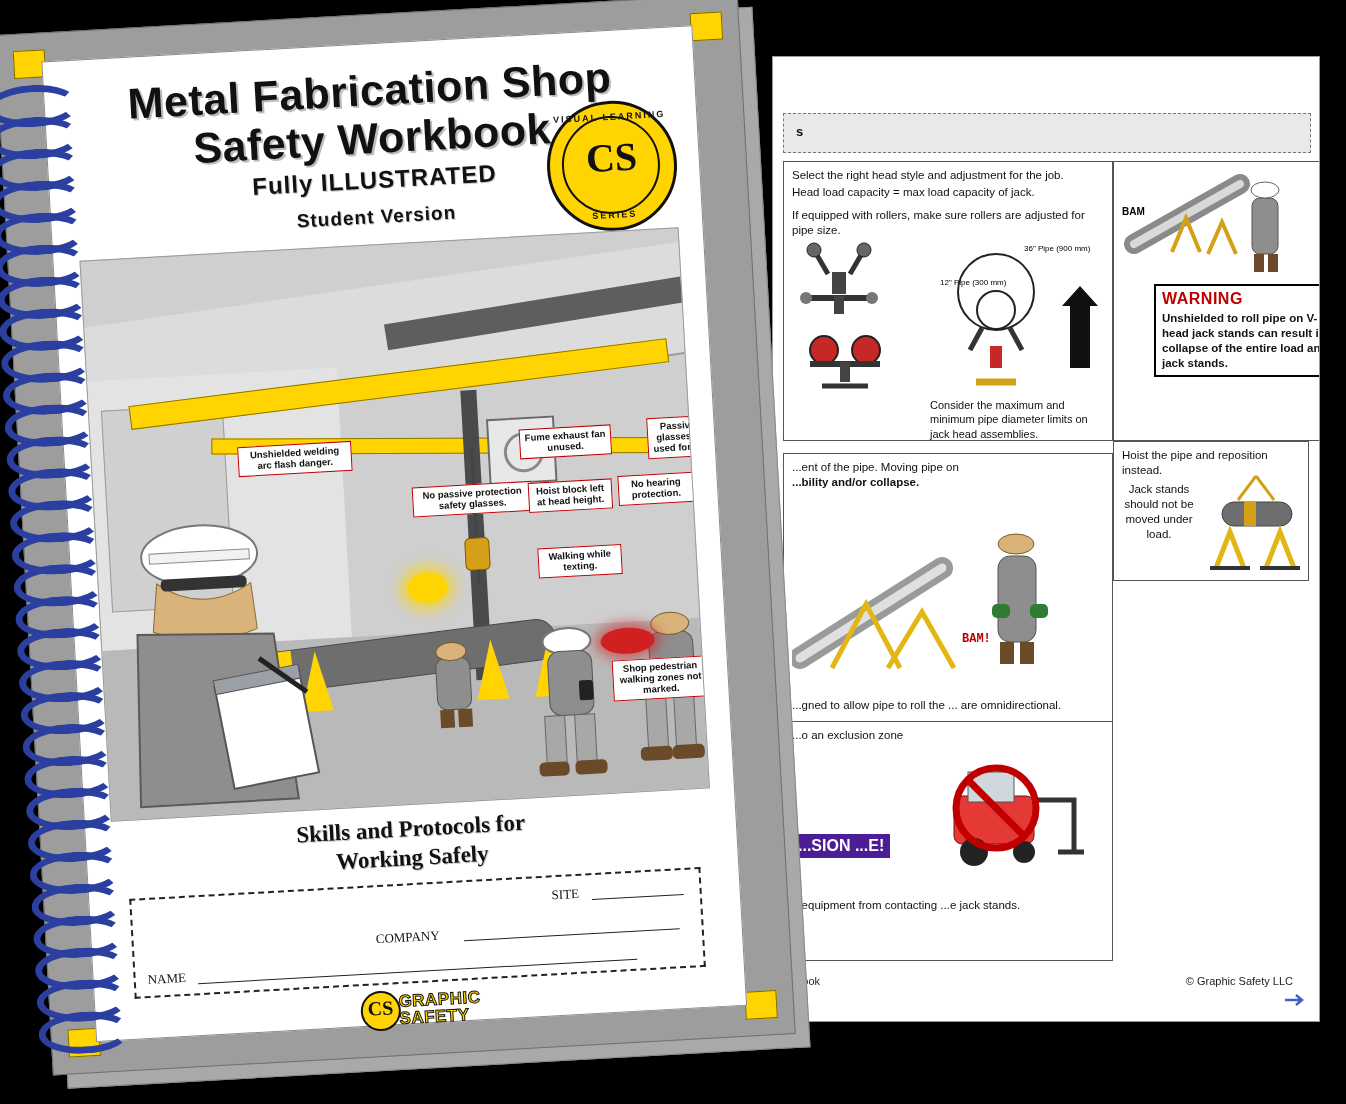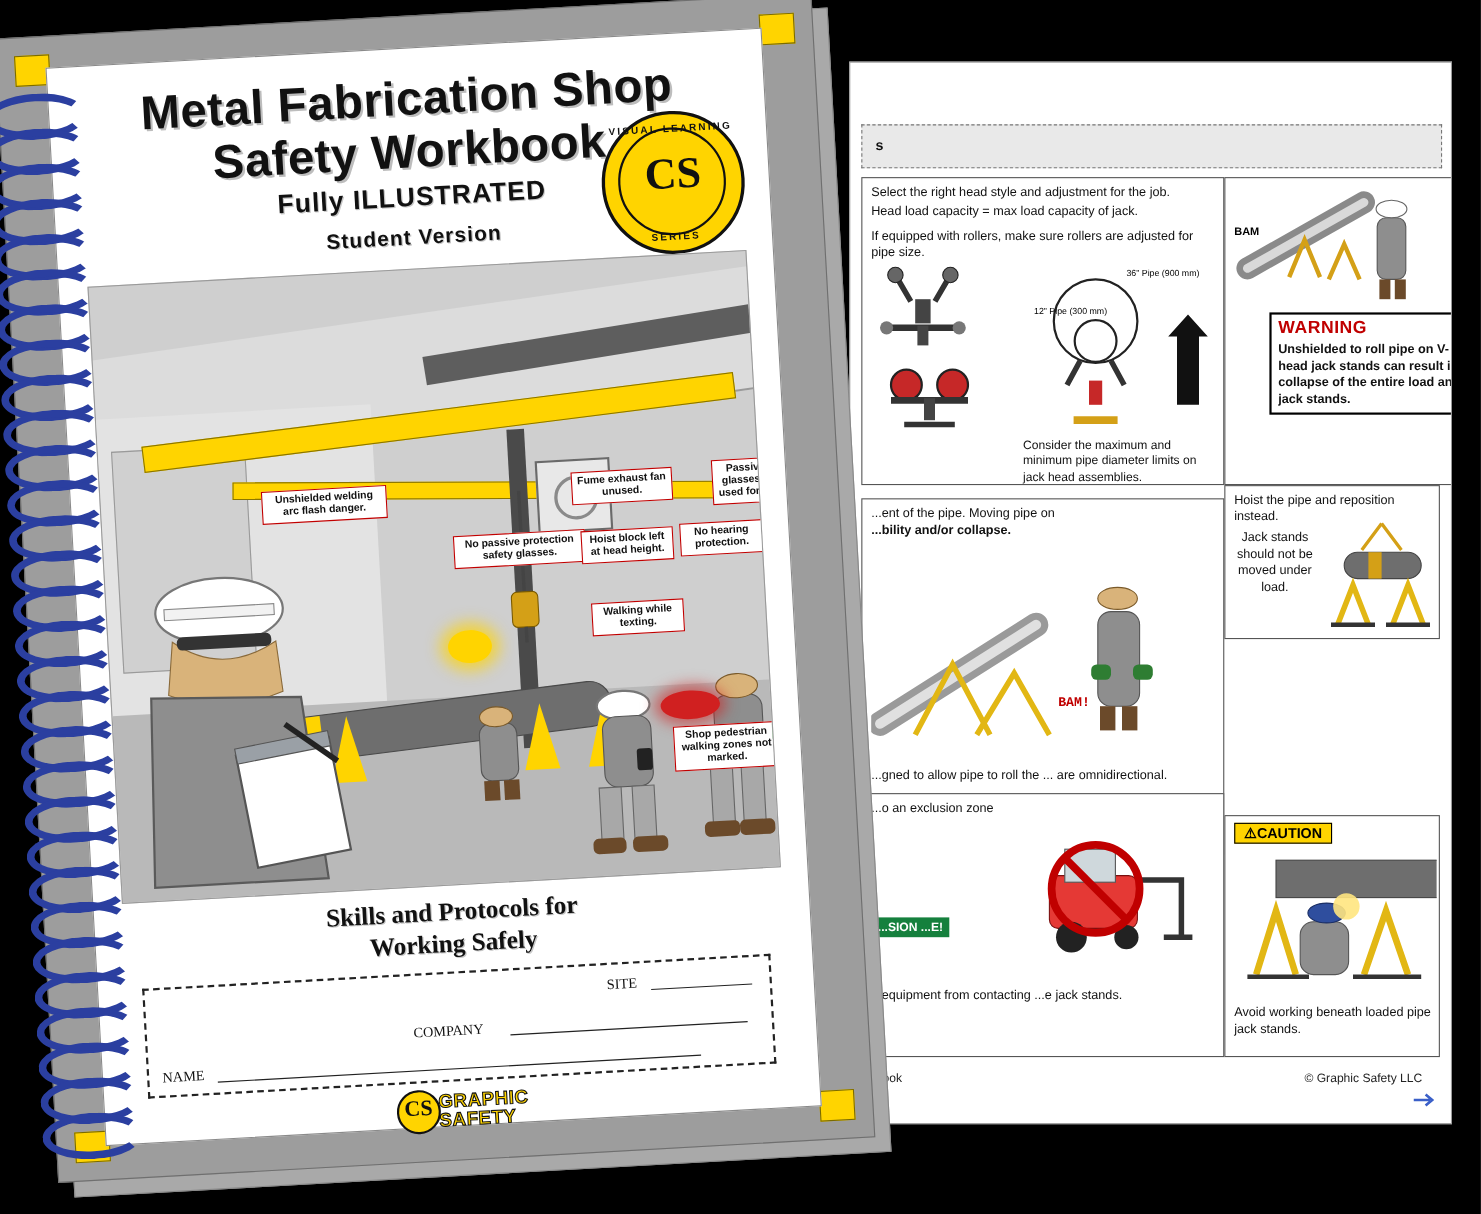--- a/index.html
+++ b/index.html
@@ -245,40 +245,25 @@
       </div>
       <svg class="ill" style="left:140px;top:34px;" width="180" height="120">
         <rect x="30" y="40" width="80" height="48" rx="8" fill="#e53935" stroke="#7a1010"></rect>
         <rect x="44" y="16" width="46" height="30" fill="#cfd8dc" stroke="#555"></rect>
         <circle cx="50" cy="96" r="14" fill="#222"></circle>
           <circle cx="100" cy="96" r="11" fill="#222"></circle>
         <path d="M112 44 L150 44 L150 96 M134 96 L160 96" stroke="#333" stroke-width="5" fill="none"></path>
         <circle cx="72" cy="52" r="40" fill="none" stroke="#c00000" stroke-width="7"></circle>
         <path d="M44 24 L100 80" stroke="#c00000" stroke-width="7"></path>
       </svg>
-      <div style="position:absolute;left:8px;top:112px;background:#15803d;color:#fff;font-weight:bold;
-                  font-size:11px;padding:3px 6px;">...SION ...E!</div>
+      <div style="position:absolute;left:8px;top:112px;background:#4c1d95;color:#fff;font-weight:bold;
+                  font-size:16px;padding:3px 6px;">...SION ...E!</div>
       <p style="position:absolute;left:8px;top:176px;width:316px;">...equipment from contacting ...e jack stands.</p>
     </div>
 
-    <div class="cell" style="left:330px;top:580px;width:196px;height:220px;">
-      <div style="position:absolute;left:8px;top:6px;">
-        <span class="caution"><span class="tri">⚠</span><span>CAUTION</span></span>
-      </div>
-      <svg class="ill" style="left:6px;top:34px;" width="186" height="130">
-        <rect x="40" y="6" width="150" height="34" fill="#6e6e6e" stroke="#444"></rect>
-        <path d="M22 110 L40 52 L58 110" stroke="#e2b714" stroke-width="6" fill="none"></path>
-        <path d="M120 110 L140 52 L160 110" stroke="#e2b714" stroke-width="6" fill="none"></path>
-        <rect x="62" y="62" width="44" height="48" rx="12" fill="#8e8e8e" stroke="#555"></rect>
-        <ellipse cx="86" cy="54" rx="17" ry="9" fill="#2f4e9e" stroke="#1b2f66"></ellipse>
-        <circle cx="104" cy="48" r="12" fill="#ffe57f" opacity=".9"></circle>
-        <path d="M14 112 L70 112 M110 112 L172 112" stroke="#333" stroke-width="4"></path>
-      </svg>
-      <p style="position:absolute;left:8px;top:172px;width:182px;">Avoid working beneath loaded pipe jack stands.</p>
-    </div>
 
   </div>
 
   <div class="footer-note">...book</div>
   <div class="copyright">© Graphic Safety LLC</div>
   <svg class="nextarrow" viewBox="0 0 22 14">
     <path d="M0 7 H15 M11 2 L17 7 L11 12" stroke="#3a5fc8" stroke-width="2.4" fill="none"></path>
   </svg>
 </div>
 

